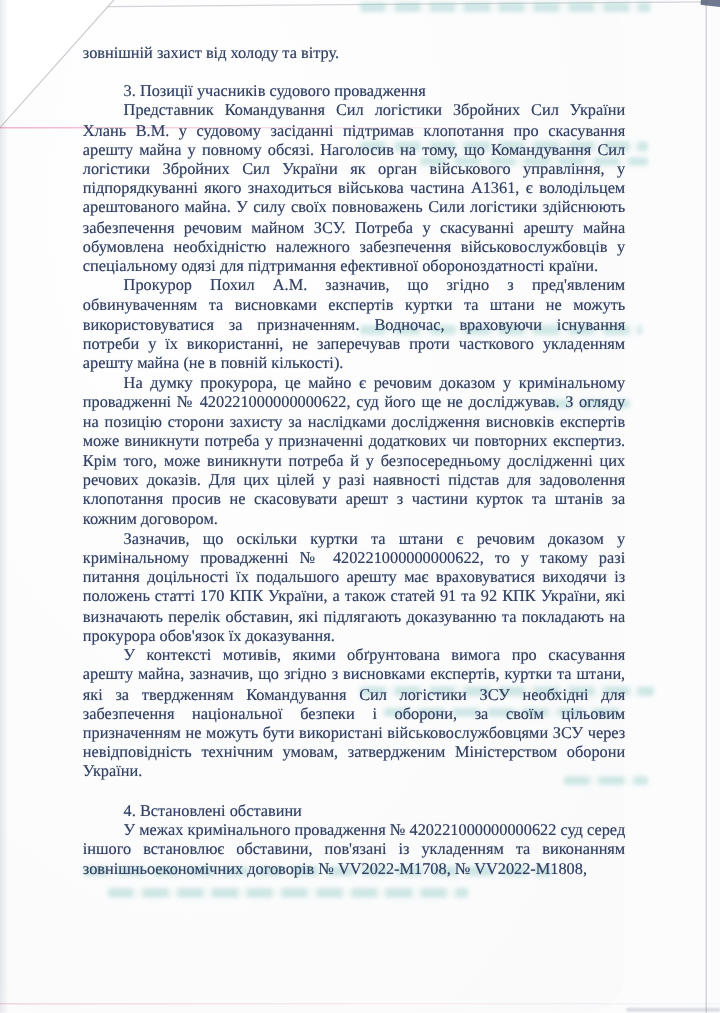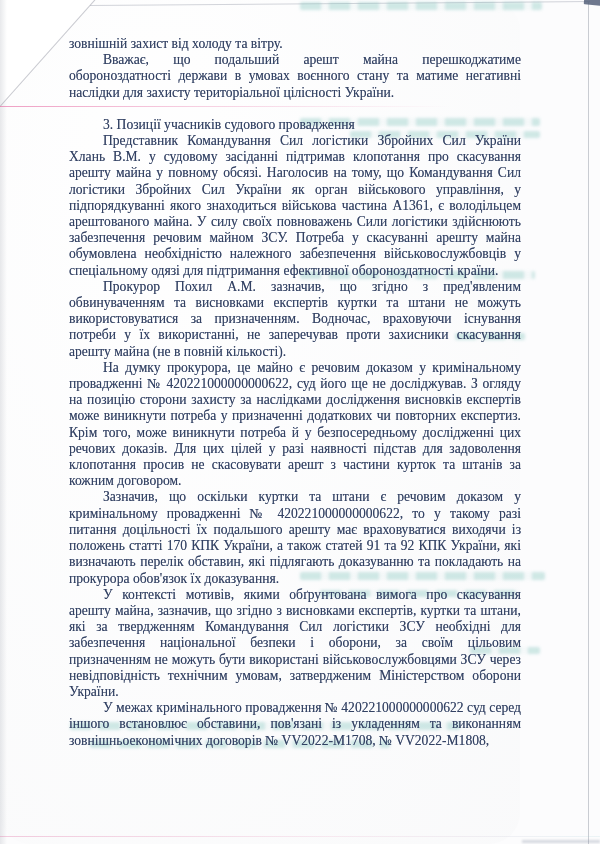--- a/index.html
+++ b/index.html
@@ -119,22 +119,22 @@
   <div class="artifact bleed" style="left:300px; top:271px; width:235px;"></div>
   <div class="artifact bleed" style="left:455px; top:333px; width:70px; height:7px;"></div>
   <div class="artifact bleed" style="left:300px; top:572px; width:245px;"></div>
   <div class="artifact bleed" style="left:320px; top:590px; width:200px; height:7px;"></div>
   <div class="artifact bleed" style="left:470px; top:647px; width:70px; height:7px;"></div>
   <div class="artifact bleed" style="left:70px;  top:722px; width:390px;"></div>
   <div class="artifact bleed" style="left:90px;  top:740px; width:300px;"></div>
 
   <div class="text-block">
     <p class="p-cont">зовнішній захист від холоду та вітру.</p>
-    <p class="p-ind">Вважає, що подальший арешт майна перешкоджатиме обороноздатності держави в умовах воєнного стану та матиме негативні наслідки для захисту територіальної цілісності України.</p>
     <p class="p-head">3. Позиції учасників судового провадження</p>
     <p class="p-ind">Представник Командування Сил логістики Збройних Сил України Хлань В.М. у судовому засіданні підтримав клопотання про скасування арешту майна у повному обсязі. Наголосив на тому, що Командування Сил логістики Збройних Сил України як орган військового управління, у підпорядкуванні якого знаходиться військова частина А1361, є володільцем арештованого майна. У силу своїх повноважень Сили логістики здійснюють забезпечення речовим майном ЗСУ. Потреба у скасуванні арешту майна обумовлена необхідністю належного забезпечення військовослужбовців у спеціальному одязі для підтримання ефективної обороноздатності країни.</p>
-    <p class="p-ind">Прокурор Похил А.М. зазначив, що згідно з пред'явленим обвинуваченням та висновками експертів куртки та штани не можуть використовуватися за призначенням. Водночас, враховуючи існування потреби у їх використанні, не заперечував проти захисники скасування арешту майна (не в повній кількості).</p>
+    <p class="p-ind">Прокурор Похил А.М. зазначив, що згідно з пред'явленим обвинуваченням та висновками експертів куртки та штани не можуть використовуватися за призначенням. Водночас, враховуючи існування потреби у їх використанні, не заперечував проти часткового укладенням арешту майна (не в повній кількості).</p>
     <p class="p-ind">На думку прокурора, це майно є речовим доказом у кримінальному провадженні № 420221000000000622, суд його ще не досліджував. З огляду на позицію сторони захисту за наслідками дослідження висновків експертів може виникнути потреба у призначенні додаткових чи повторних експертиз. Крім того, може виникнути потреба й у безпосередньому дослідженні цих речових доказів. Для цих цілей у разі наявності підстав для задоволення клопотання просив не скасовувати арешт з частини курток та штанів за кожним договором.</p>
     <p class="p-ind">Зазначив, що оскільки куртки та штани є речовим доказом у кримінальному провадженні № 420221000000000622, то у такому разі питання доцільності їх подальшого арешту має враховуватися виходячи із положень статті 170 КПК України, а також статей 91 та 92 КПК України, які визначають перелік обставин, які підлягають доказуванню та покладають на прокурора обов'язок їх доказування.</p>
     <p class="p-ind">У контексті мотивів, якими обґрунтована вимога про скасування арешту майна, зазначив, що згідно з висновками експертів, куртки та штани, які за твердженням Командування Сил логістики ЗСУ необхідні для забезпечення національної безпеки і оборони, за своїм цільовим призначенням не можуть бути використані військовослужбовцями ЗСУ через невідповідність технічним умовам, затвердженим Міністерством оборони України.</p>
+    <p class="p-head">4. Встановлені обставини</p>
     <p class="p-ind">У межах кримінального провадження № 420221000000000622 суд серед іншого встановлює обставини, пов'язані із укладенням та виконанням зовнішньоекономічних договорів №  VV2022-M1708, №  VV2022-M1808,</p>
   </div>
 </div>
 
 </body></html>

